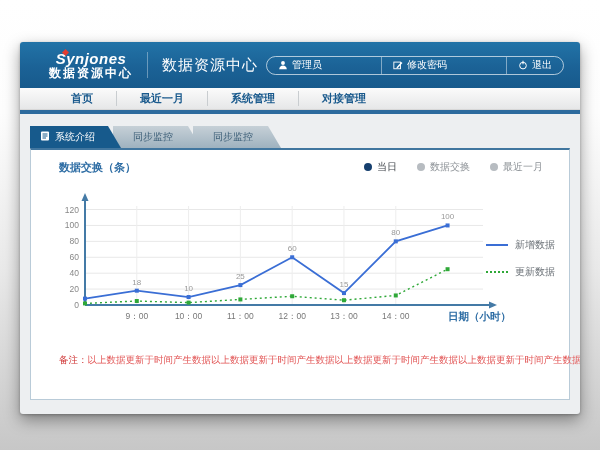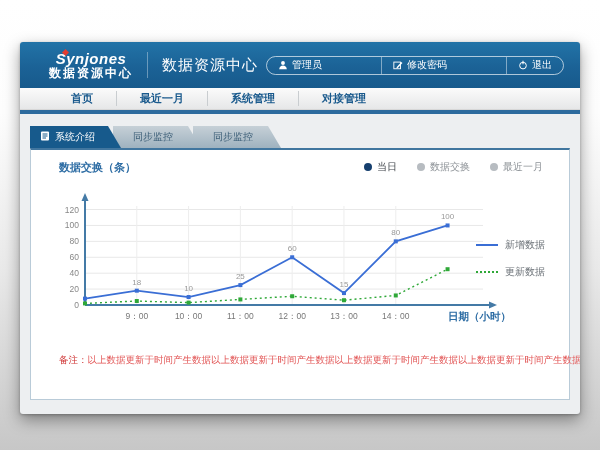--- a/index.html
+++ b/index.html
@@ -55,21 +55,21 @@
   .filters { position:absolute; top:10px; right:26px; display:flex; gap:20px; }
   .filter { display:flex; align-items:center; gap:5px; font-size:10px; cursor:pointer; color:#8f9499; }
   .filter .dot { width:8px; height:8px; border-radius:50%; background:#b7bcc1; }
   .filter.selected { color:#3a3f45; }
   .filter.selected .dot { background:#163f6e; }
 
   .chart-title { position:absolute; top:10px; left:28px; font-size:11px; font-weight:bold; color:#2e6da4; }
   .chart-svg { position:absolute; left:12px; top:42px; }
   .chart-svg text { font-family:"Liberation Sans","DejaVu Sans",sans-serif; }
 
-  .legend { position:absolute; right:24px; top:88px; display:flex; flex-direction:column; gap:13px; }
+  .legend { position:absolute; right:14px; top:88px; display:flex; flex-direction:column; gap:13px; }
   .legend-item { display:flex; align-items:center; gap:7px; font-size:10px; color:#6d7379; cursor:pointer; }
   .legend-line { width:22px; height:0; border-top:2px solid #3a6ed5; }
   .legend-line.dotted { border-top-style:dotted; border-top-color:#2fa838; }
 
   .note { position:absolute; left:28px; top:204px; font-size:9.5px; color:#e25555; white-space:nowrap; }
   .note b { color:#cf3434; font-weight:normal; }
 </style>
 </head>
 <body>
 

